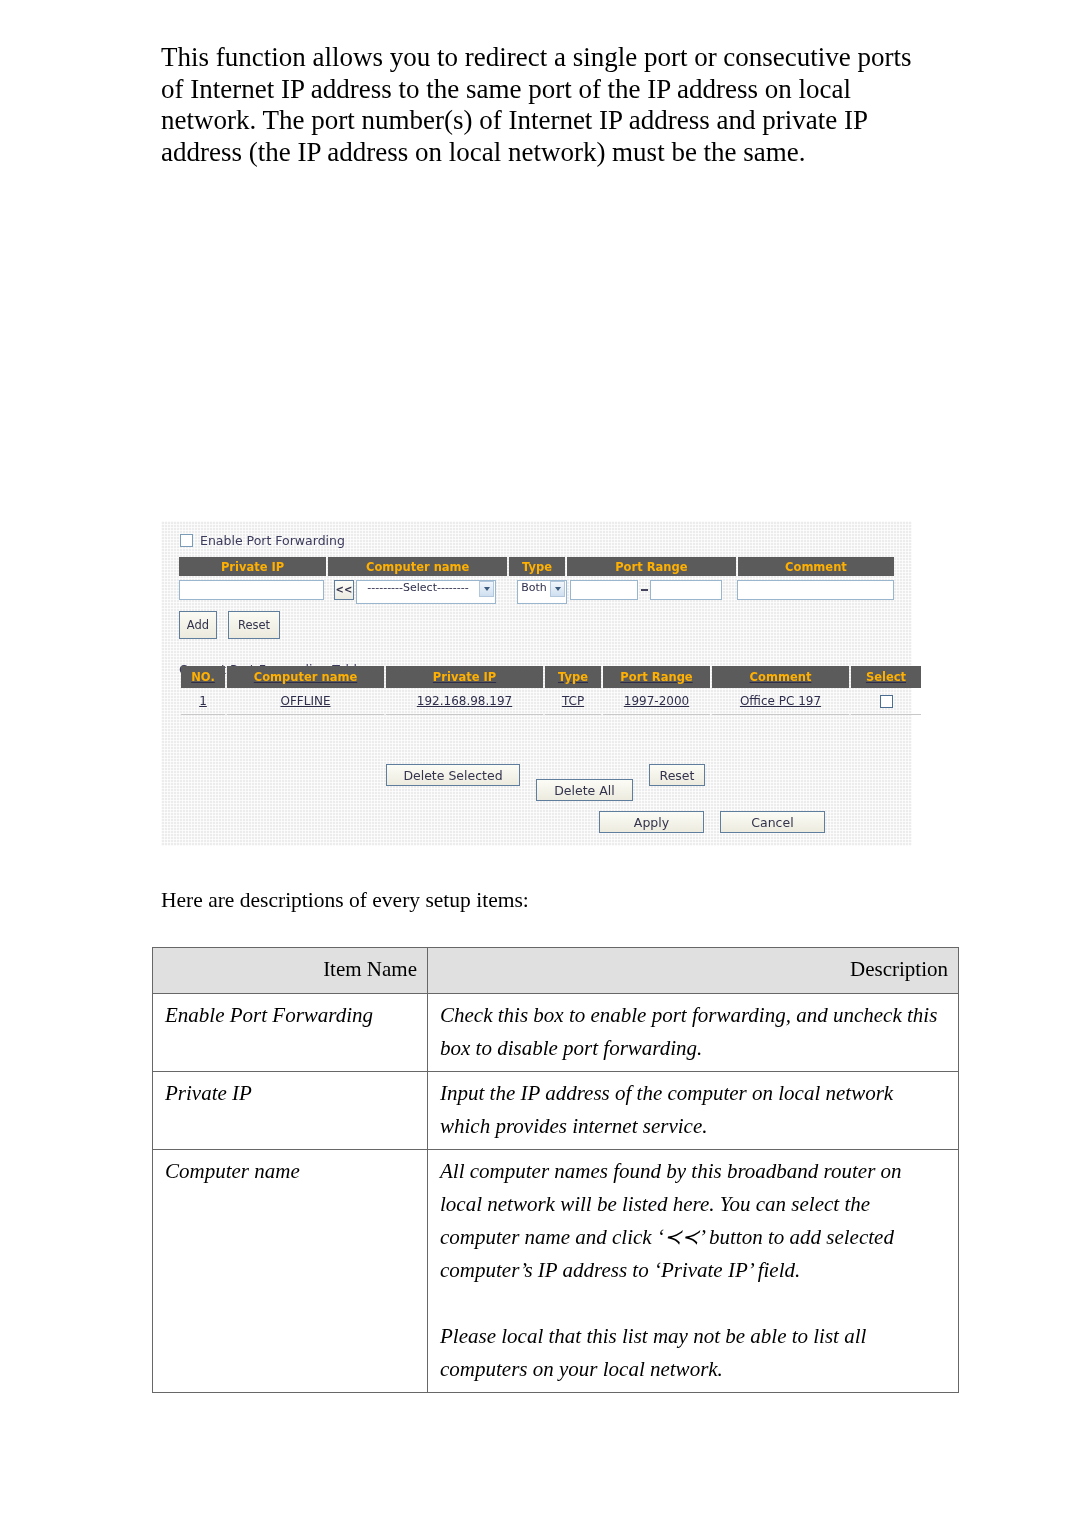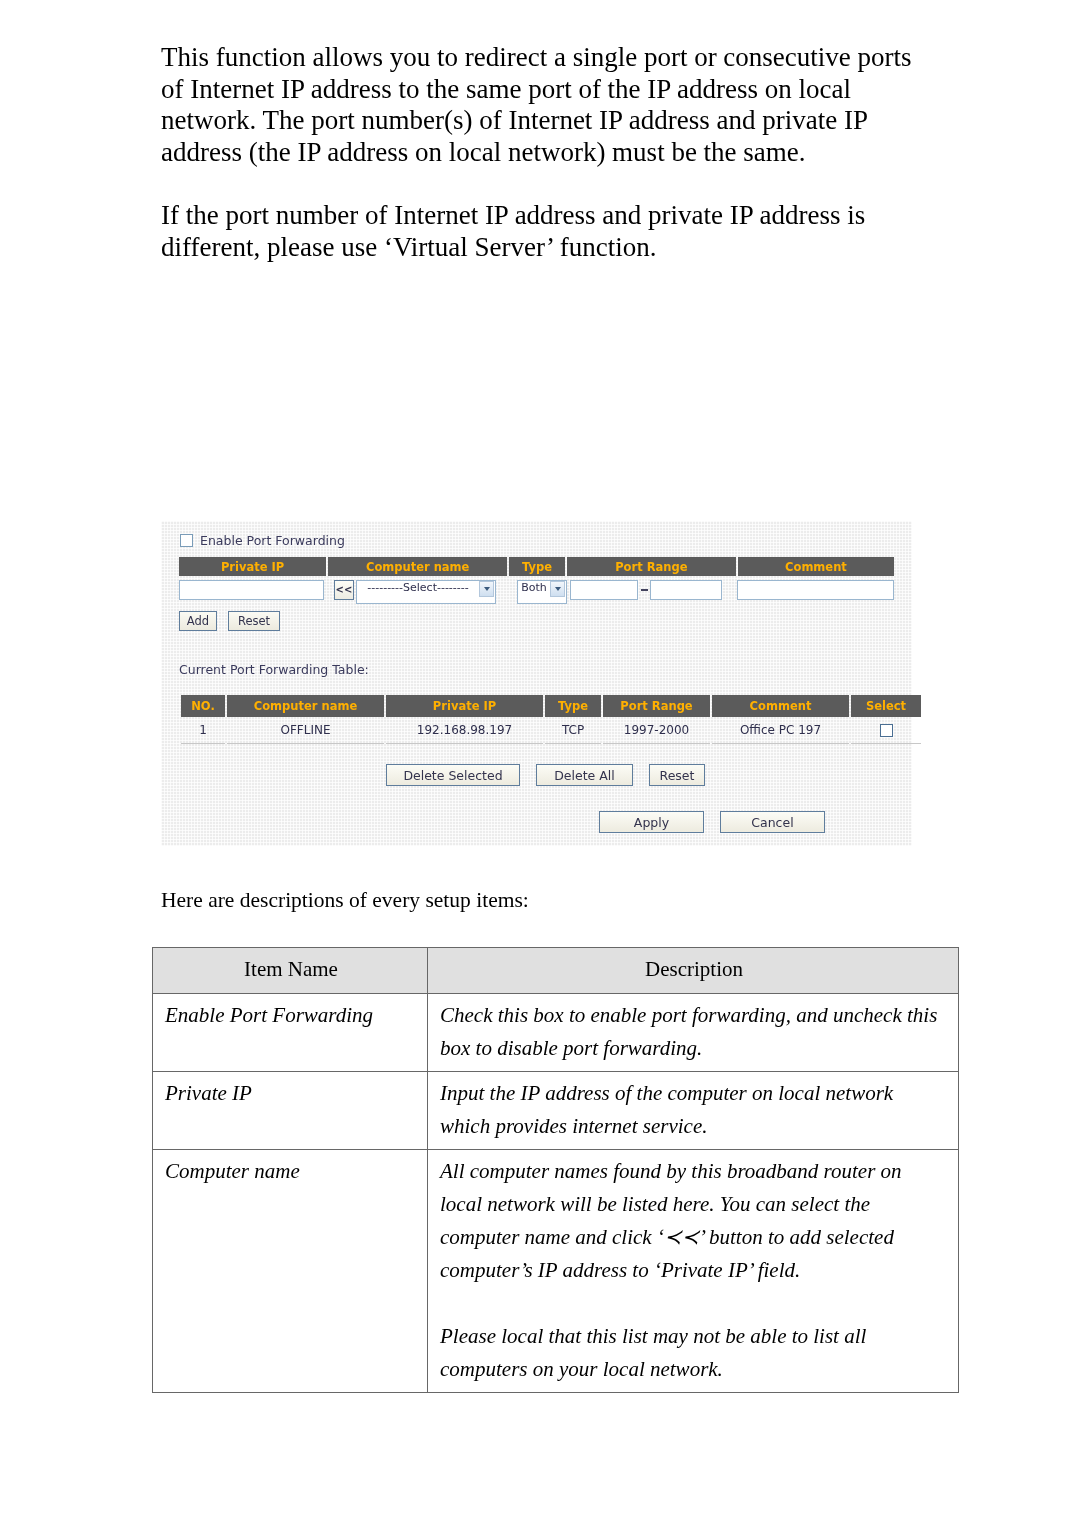--- a/index.html
+++ b/index.html
@@ -195,21 +195,21 @@
     border-left: 3.5px solid transparent;
     border-right: 3.5px solid transparent;
     border-top: 4px solid #3b5a7d;
   }
 
   .ru-smallbtn {
     position: absolute;
     background: linear-gradient(#fbfbf4, #eceade);
     border: 1px solid #5f7d9c;
     box-sizing: border-box;
-    height: 20px;
+    height: 28px;
     font-size: 11.5px;
     color: #33334d;
     display: flex;
     align-items: center;
     justify-content: center;
     white-space: nowrap;
     text-align: center;
   }
   .b-add   { left: 18px;  top: 90px; width: 38px; }
   .b-reset { left: 67px;  top: 90px; width: 52px; }
@@ -220,22 +220,23 @@
     top: 141px;
     font-size: 12.5px;
     color: #3a3a5c;
     white-space: nowrap;
   }
 
   
   .ru-table {
     position: absolute;
     left: 18px;
-    top: 174px;
+    top: 145px;
     width: 732px;
+    text-decoration: underline;
   }
   .ru-table table {
     border-collapse: separate;
     border-spacing: 2px 0;
     width: 732px;
     table-layout: fixed;
   }
   .ru-table th {
     background: #5b5b5b;
     color: #ffb000;
@@ -294,21 +295,21 @@
     height: 22px;
     font-size: 12.5px;
     color: #33334d;
     display: flex;
     align-items: center;
     justify-content: center;
     white-space: nowrap;
     font-family: "DejaVu Sans", "Liberation Sans", sans-serif;
   }
   .bb-delsel { width: 134px; }
-  .bb-delall { width: 97px; }
+  .bb-delall { width: 97px; margin-top: 15px; }
   .bb-reset  { width: 56px; }
   .bb-apply  { width: 105px; }
   .bb-cancel { width: 105px; }
 
   
   .caption {
     position: absolute;
     left: 161px;
     top: 885px;
     font-size: 21.5px;
@@ -329,36 +330,35 @@
     border: 1px solid #676767;
     vertical-align: top;
     padding: 5px 10px 6px 12px;
     font-size: 21px;
     line-height: 33px;
   }
   .desc-table thead td {
     background: #e0e0e0;
     font-style: normal;
     font-weight: normal;
-    text-align: center;
+    text-align: right;
     height: 34px;
   }
   .desc-table tbody td {
     font-style: italic;
   }
   .col-item { width: 252px; }
   .col-desc { width: 508px; }
   .desc-table .blankline { display: block; height: 33px; }
 </style>
 </head>
 <body>
 
 <div class="doc">
   <p class="para p1">This function allows you to redirect a single port or consecutive ports of Internet IP address to the same port of the IP address on local network. The port number(s) of Internet IP address and private IP address (the IP address on local network) must be the same.</p>
-  <p class="para p2">If the port number of Internet IP address and private IP address is different, please use ‘Virtual Server’ function.</p>
 </div>
 
 <div class="router-ui">
 
   <div class="ru-enable">
     <span class="ru-checkbox"></span>
     <span class="ru-enable-label">Enable Port Forwarding</span>
   </div>
 
   <div class="ru-form-head">

